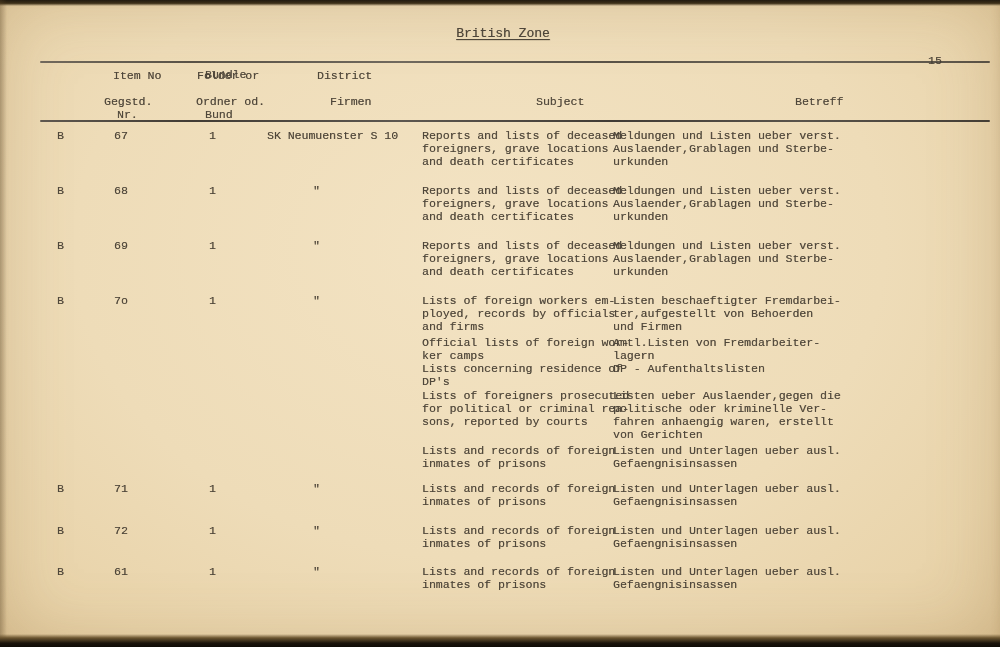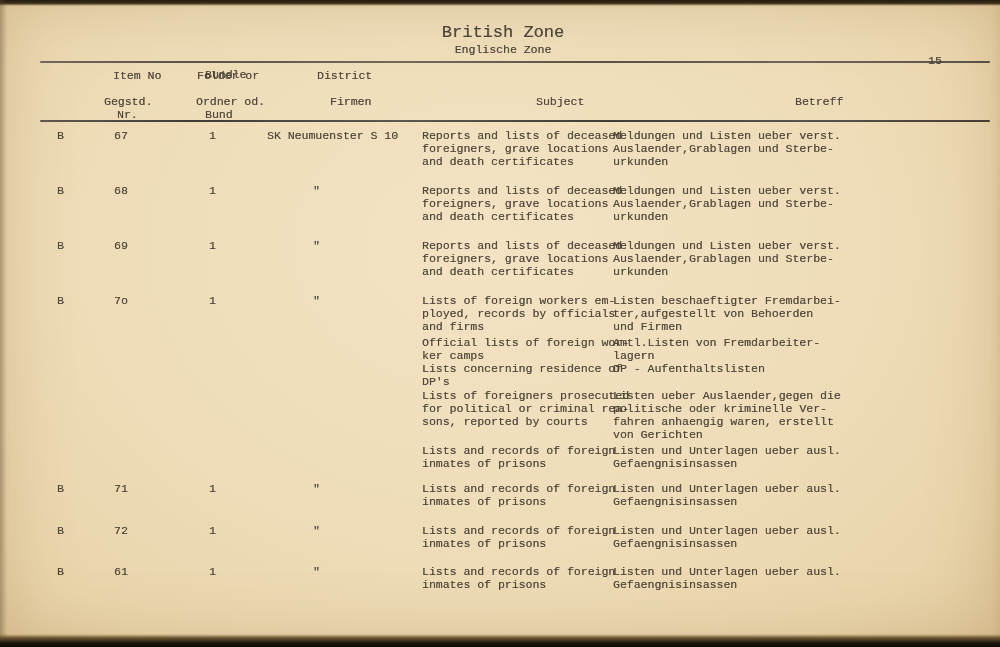--- a/index.html
+++ b/index.html
@@ -19,22 +19,22 @@
     background:linear-gradient(180deg,rgba(110,85,45,0) 0%,#6b5530 30%,#1a140b 70%,#0e0b06 100%);}
   .edge-left{position:absolute;top:0;bottom:0;left:0;width:7px;
     background:linear-gradient(90deg,rgba(90,70,40,.35),rgba(90,70,40,0));}
   .txt{position:absolute;white-space:pre;font-size:11.5px;line-height:13px;
     text-shadow:.3px .3px .5px rgba(70,58,42,.5);}
   .rule{position:absolute;left:40px;width:950px;height:2px;border-radius:1px;opacity:.82;
     background:linear-gradient(90deg,#57514a 0%,#38332d 16%,#55504a 38%,#38332d 60%,#514c45 80%,#3b362f 100%);}
   .rule-top{top:61px;}
   .rule-head{top:120px;opacity:.95;}
   .title{position:absolute;top:24px;left:397px;width:212px;text-align:center;}
-  .title .t1{display:inline-block;font-size:17px;line-height:14px;
-    text-underline-offset:2px;text-shadow:.3px .3px .5px rgba(70,58,42,.5);}
+  .title .t1{display:inline-block;font-size:13px;line-height:14px;
+    text-decoration:underline;text-underline-offset:2px;text-shadow:.3px .3px .5px rgba(70,58,42,.5);}
   .title .t2{display:block;font-size:11.5px;line-height:14px;margin-top:1px;
     text-shadow:.3px .3px .5px rgba(70,58,42,.5);}
   .pageno{left:928px;top:24px;margin-top:30px;}
   
   .h-item{left:113px;top:69px}   .h-folder1{left:197px;top:69px} .h-district{left:317px;top:69px}
   .h-folder2{left:205px;top:68px}
   .h-gegstd{left:104px;top:95px} .h-ordner{left:196px;top:95px}  .h-kreis{left:330px;top:95px}
   .h-subject{left:536px;top:95px}.h-betreff{left:795px;top:95px}
   .h-nr{left:117px;top:108px}    .h-bund{left:205px;top:108px}
   
@@ -49,21 +49,20 @@
 </style>
 </head>
 <body>
 
 <div class="page">
   <div class="band-top"></div>
   <div class="edge-left"></div>
 
   <div class="title">
     <span class="t1">British Zone</span>
-    <span class="t2">Englische Zone</span>
   </div>
   <div class="txt pageno">15</div>
 
   <div class="rule rule-top"></div>
 
   <div class="txt h-item">Item No</div>
   <div class="txt h-folder1">Folder or</div>
   <div class="txt h-folder2">Bundle</div>
   <div class="txt h-district">District</div>
   <div class="txt h-gegstd">Gegstd.</div>

